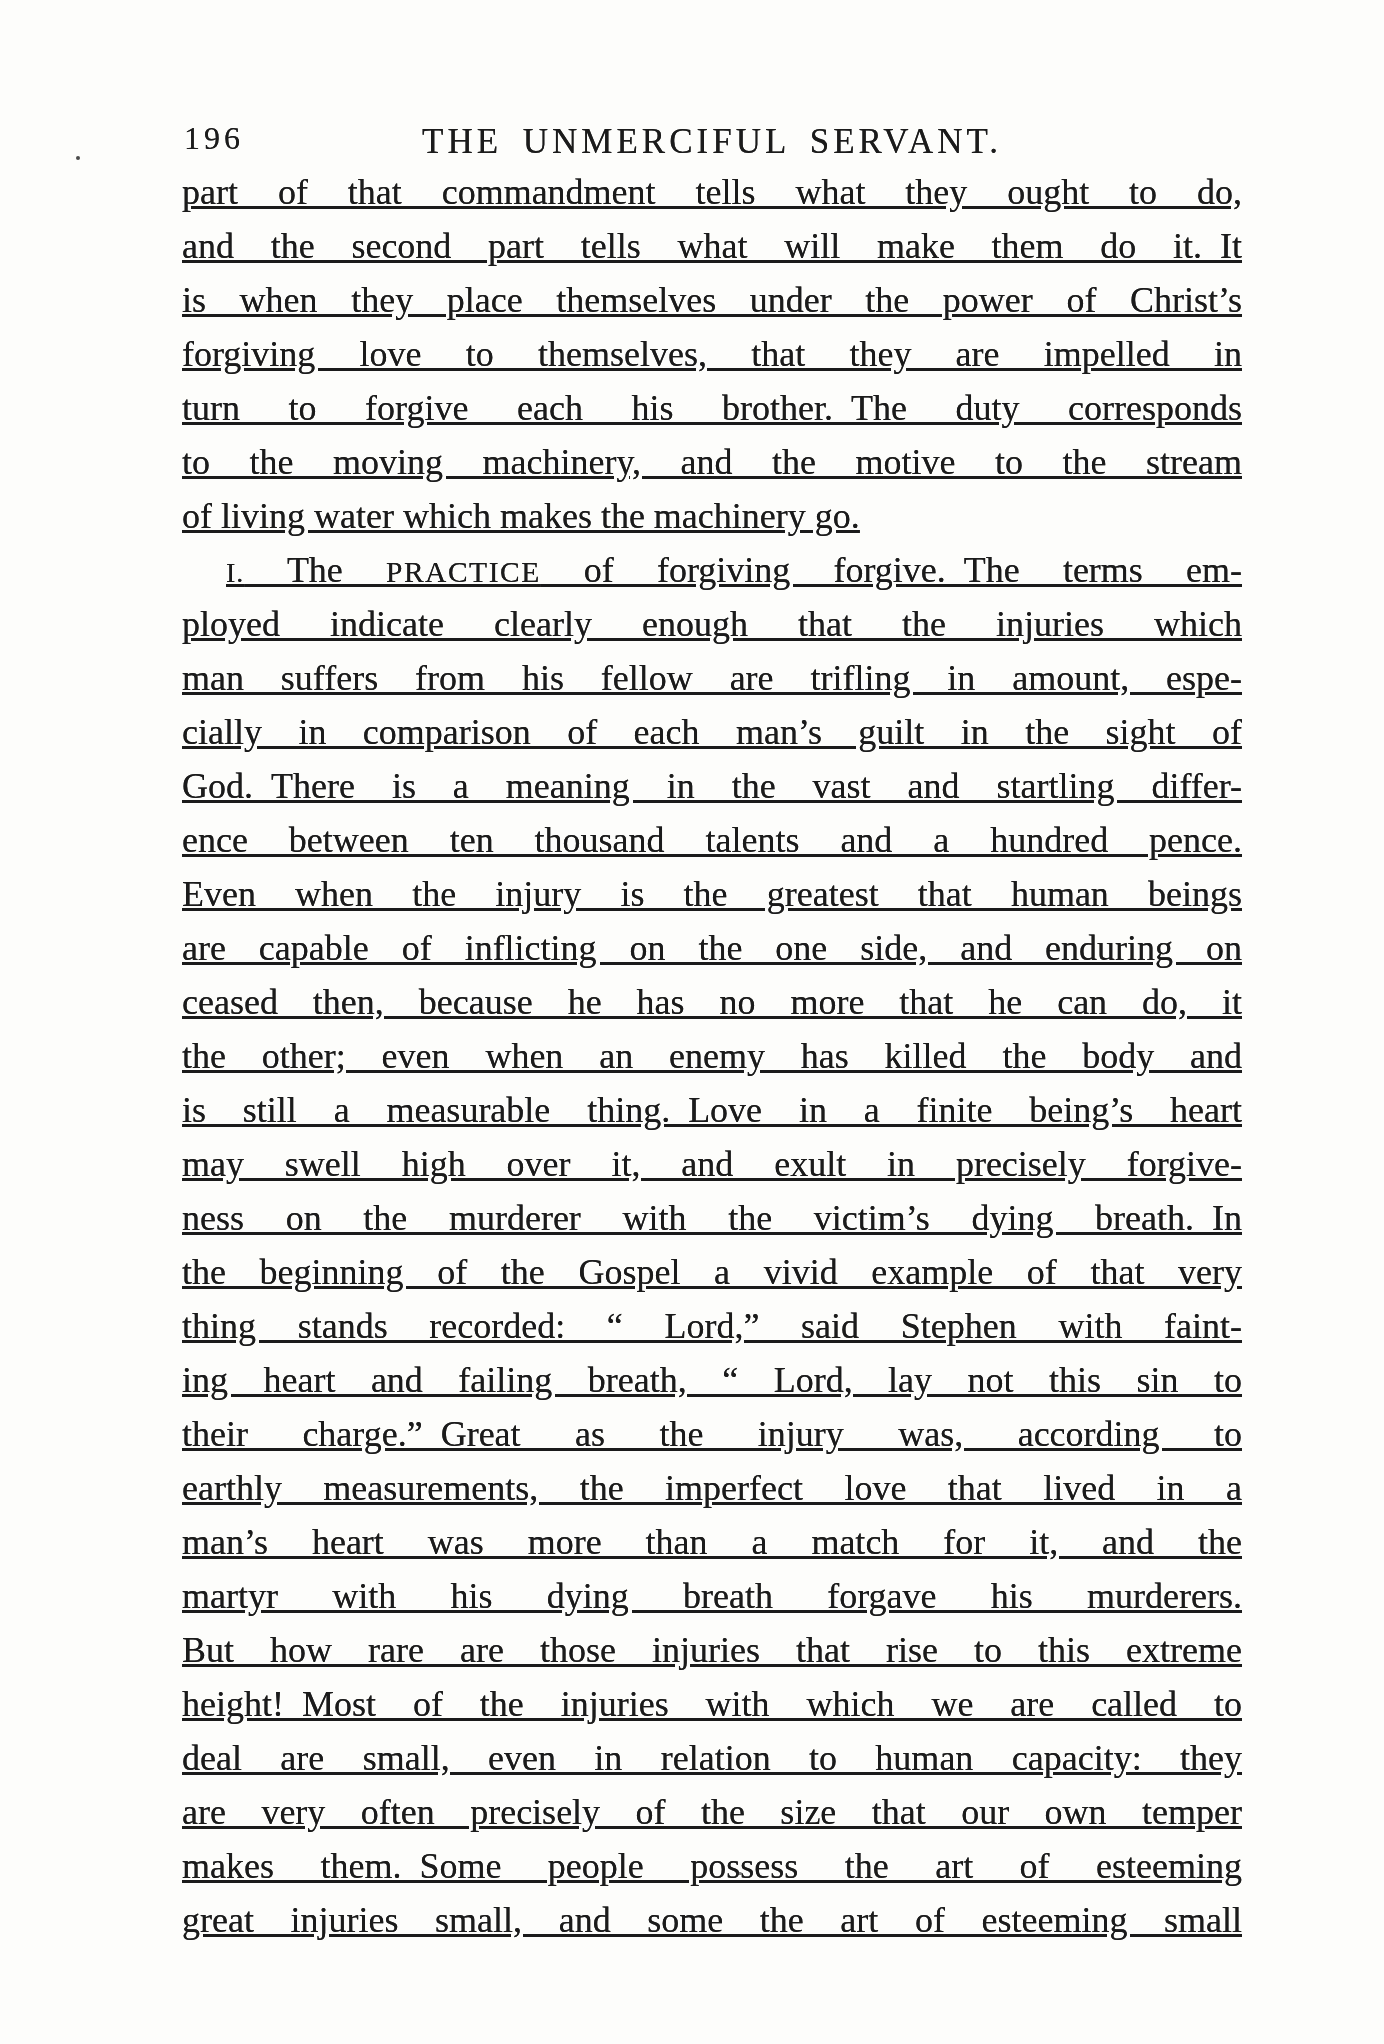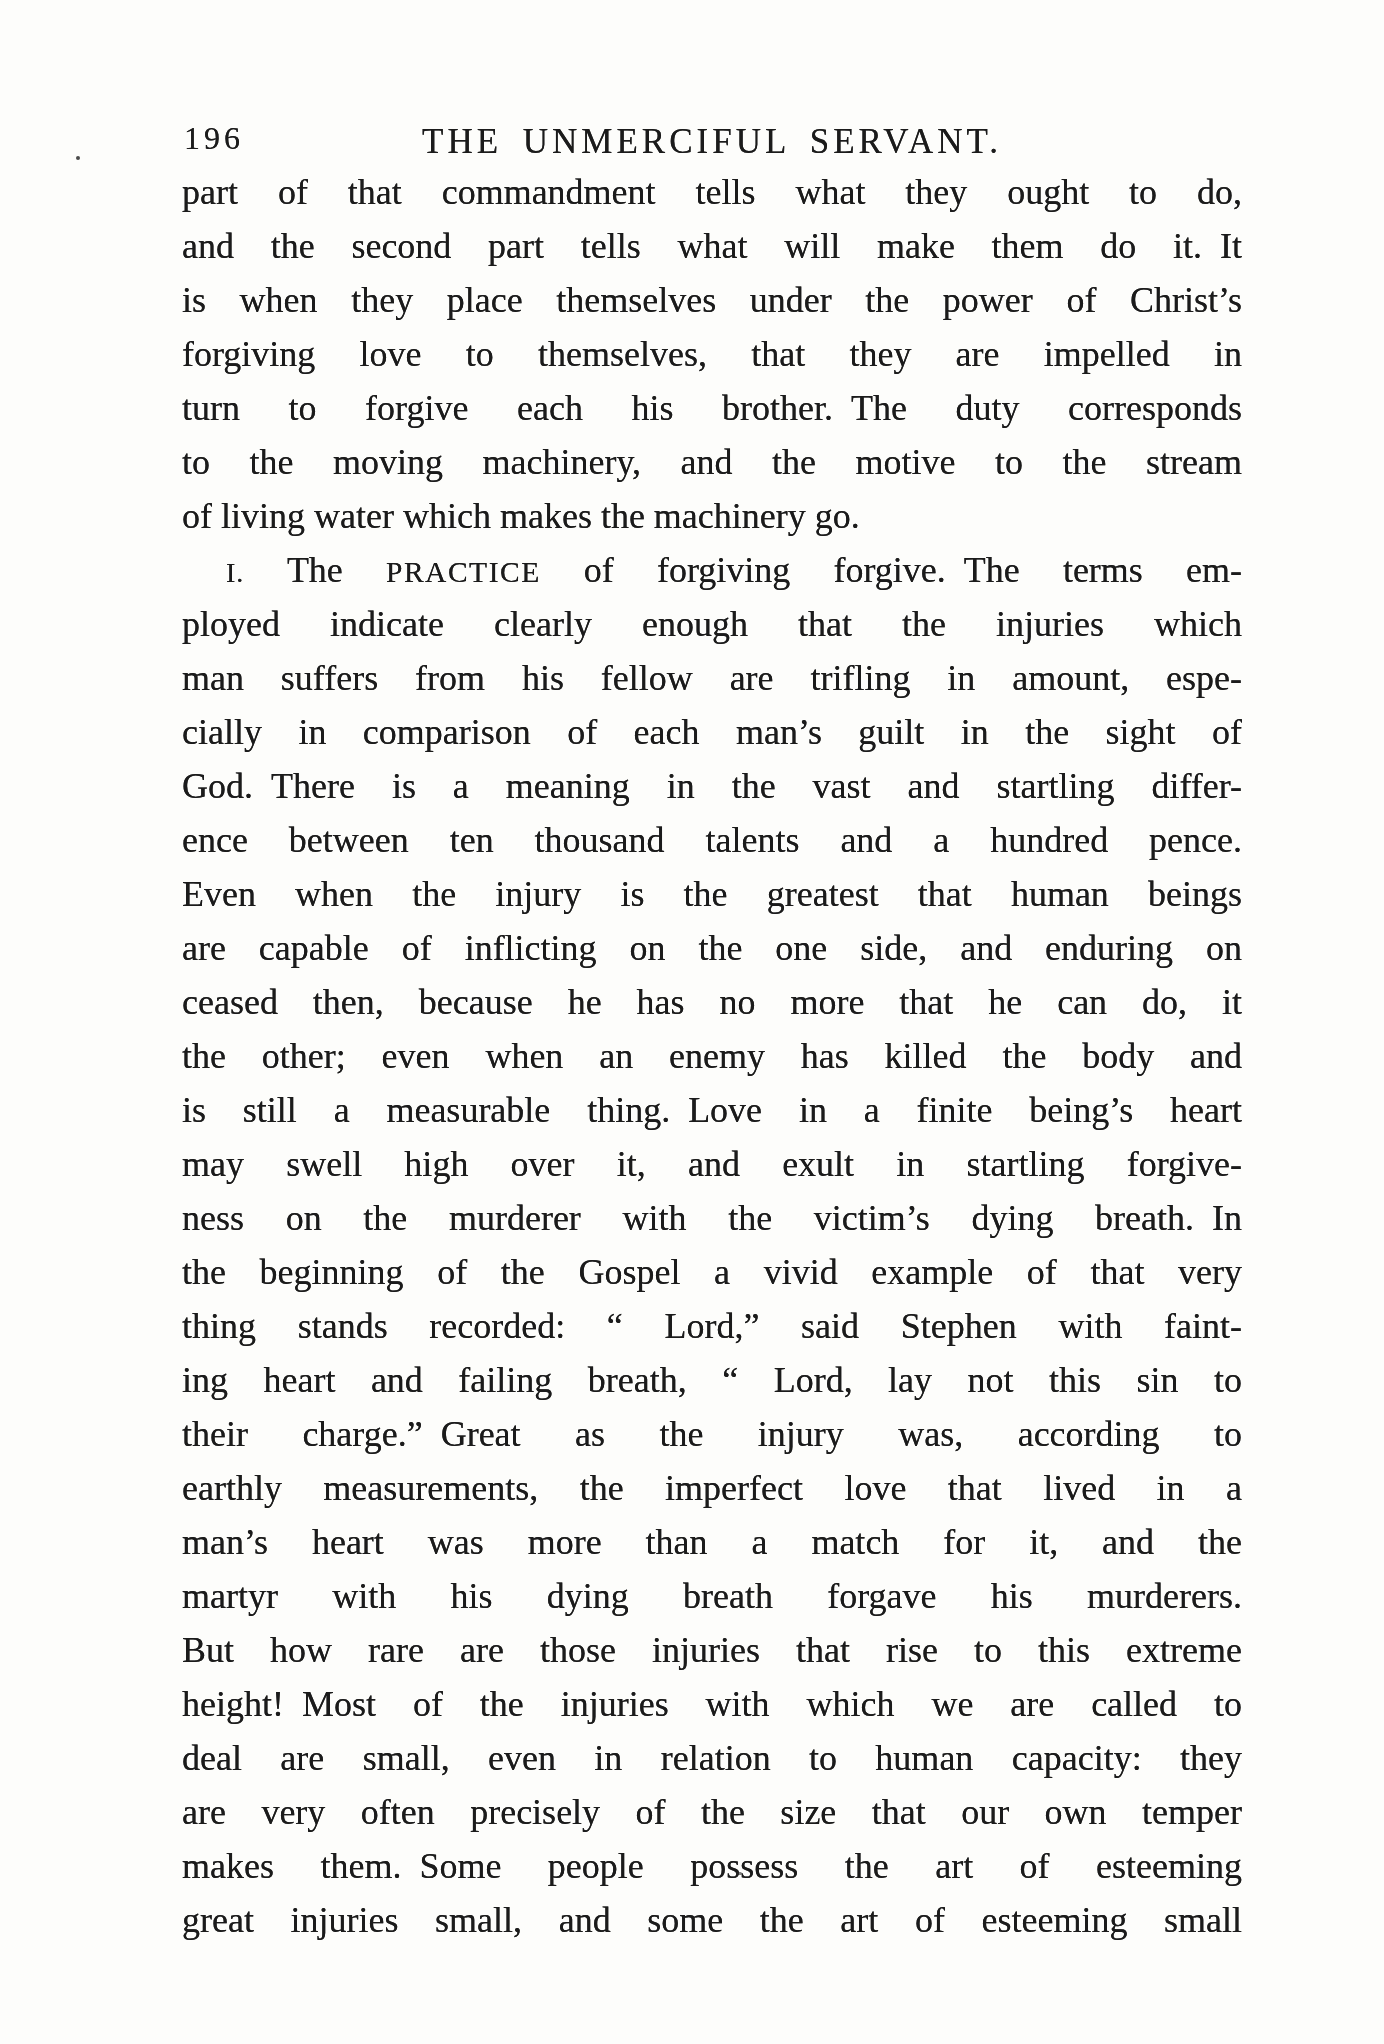--- a/index.html
+++ b/index.html
@@ -52,20 +52,21 @@
     font-size: 36px;
     line-height: 54px;
     text-shadow: 0 0 0.55px rgba(25,25,25,0.9);
   }
   .line {
     height: 54px;
     text-align: justify;
     text-align-last: justify;
     text-justify: inter-word;
     overflow: hidden;
+    text-decoration: underline;
   }
   .line.para-end {
     text-align-last: left;
   }
   .line.indent {
     text-indent: 44px;
   }
   .numeral {
     font-size: 0.78em;
     letter-spacing: 1px;
@@ -105,21 +106,21 @@
       <div class="line"><span>ployed indicate clearly enough that the injuries which</span></div>
       <div class="line"><span>man suffers from his fellow are trifling in amount, espe-</span></div>
       <div class="line"><span>cially in comparison of each man’s guilt in the sight of</span></div>
       <div class="line"><span>God. There is a meaning in the vast and startling differ-</span></div>
       <div class="line"><span>ence between ten thousand talents and a hundred pence.</span></div>
       <div class="line"><span>Even when the injury is the greatest that human beings</span></div>
       <div class="line"><span>are capable of inflicting on the one side, and enduring on</span></div>
       <div class="line"><span>ceased then, because he has no more that he can do, it</span></div>
       <div class="line"><span>the other; even when an enemy has killed the body and</span></div>
       <div class="line"><span>is still a measurable thing. Love in a finite being’s heart</span></div>
-      <div class="line"><span>may swell high over it, and exult in startling forgive-</span></div>
+      <div class="line"><span>may swell high over it, and exult in precisely forgive-</span></div>
       <div class="line"><span>ness on the murderer with the victim’s dying breath. In</span></div>
       <div class="line"><span>the beginning of the Gospel a vivid example of that very</span></div>
       <div class="line"><span>thing stands recorded: “ Lord,” said Stephen with faint-</span></div>
       <div class="line"><span>ing heart and failing breath, “ Lord, lay not this sin to</span></div>
       <div class="line"><span>their charge.” Great as the injury was, according to</span></div>
       <div class="line"><span>earthly measurements, the imperfect love that lived in a</span></div>
       <div class="line"><span>man’s heart was more than a match for it, and the</span></div>
       <div class="line"><span>martyr with his dying breath forgave his murderers.</span></div>
       <div class="line"><span>But how rare are those injuries that rise to this extreme</span></div>
       <div class="line"><span>height! Most of the injuries with which we are called to</span></div>

